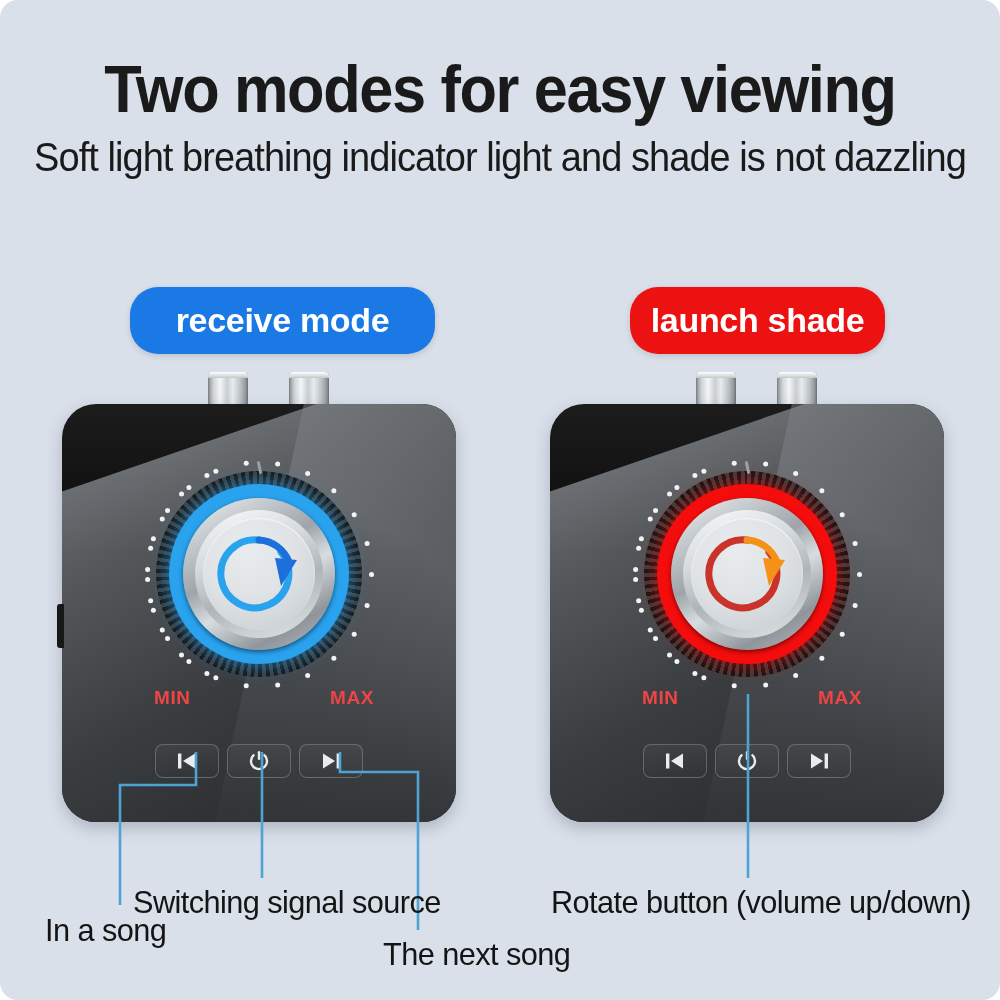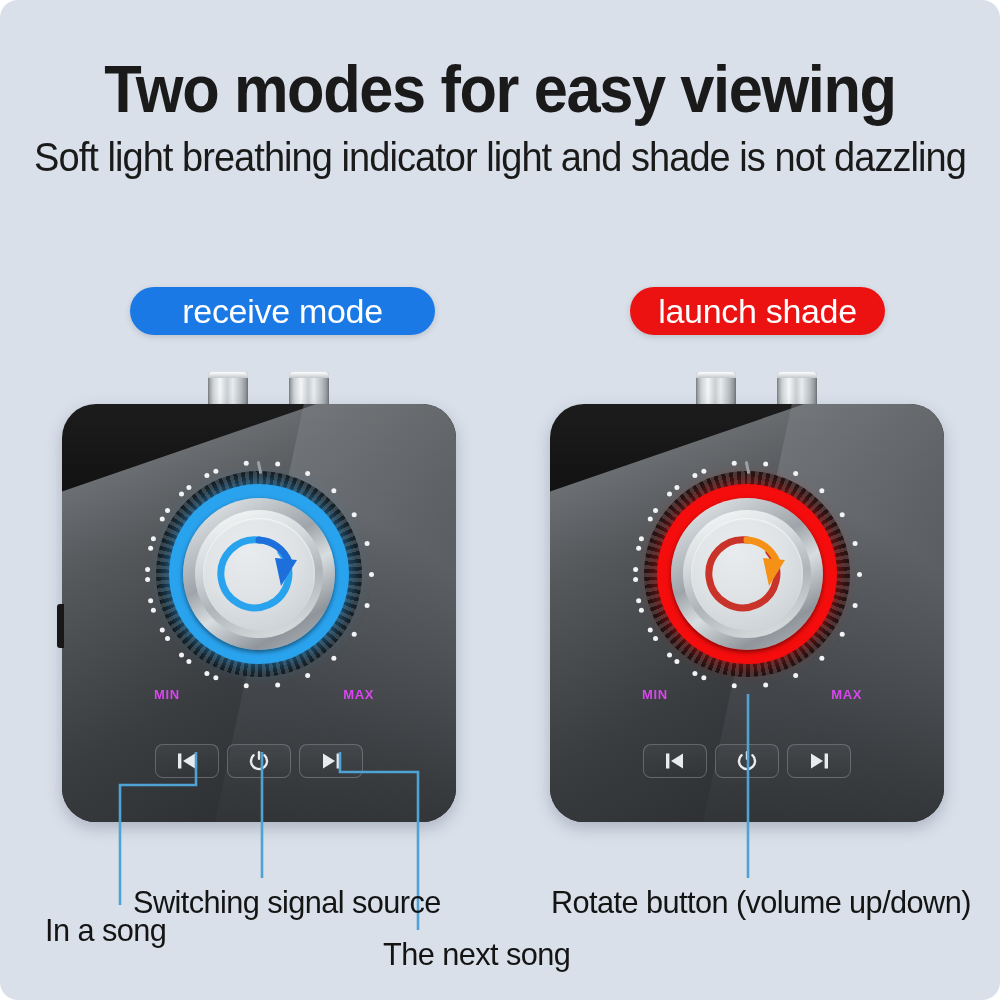--- a/index.html
+++ b/index.html
@@ -35,26 +35,26 @@
     font-weight:400;
     color:#1a1a1a;
     letter-spacing:-1px;
     transform:scaleX(.95);
     white-space:nowrap;
   }
 
   
   .pill{
     position:absolute;
-    height:48px;
+    height:67px;
     border-radius:28px;
     display:flex;align-items:center;justify-content:center;
     color:#ffffff;
     font-size:34px;
-    font-weight:400;
+    font-weight:700;
     letter-spacing:-.3px;
     white-space:nowrap;
     box-shadow:0 2px 6px rgba(0,0,0,.14);
   }
   .pill-receive{left:130px;top:287px;width:305px;background:#1a79e5;}
   .pill-launch{left:630px;top:287px;width:255px;background:#ec1212;}
 
   
   .device{
     position:absolute;
@@ -173,21 +173,21 @@
     position:absolute;left:50%;top:12px;
     width:3px;height:13px;margin-left:-1.5px;
     border-radius:2px;
     background:#9aa0a5;
     transform:rotate(-12deg);
   }
   .arrow-svg{position:absolute;left:50%;top:50%;width:112px;height:112px;margin:-56px 0 0 -56px;}
 
   .minmax{
     position:absolute;
-    font-size:13px;font-weight:700;color:#d946ef;
+    font-size:19px;font-weight:700;color:#ef4444;
     letter-spacing:.6px;
     top:283px;
   }
   .min{left:92px;}
   .max{right:82px;}
 
   
   .btnbar{
     position:absolute;left:50%;top:340px;
     transform:translateX(-50%);

